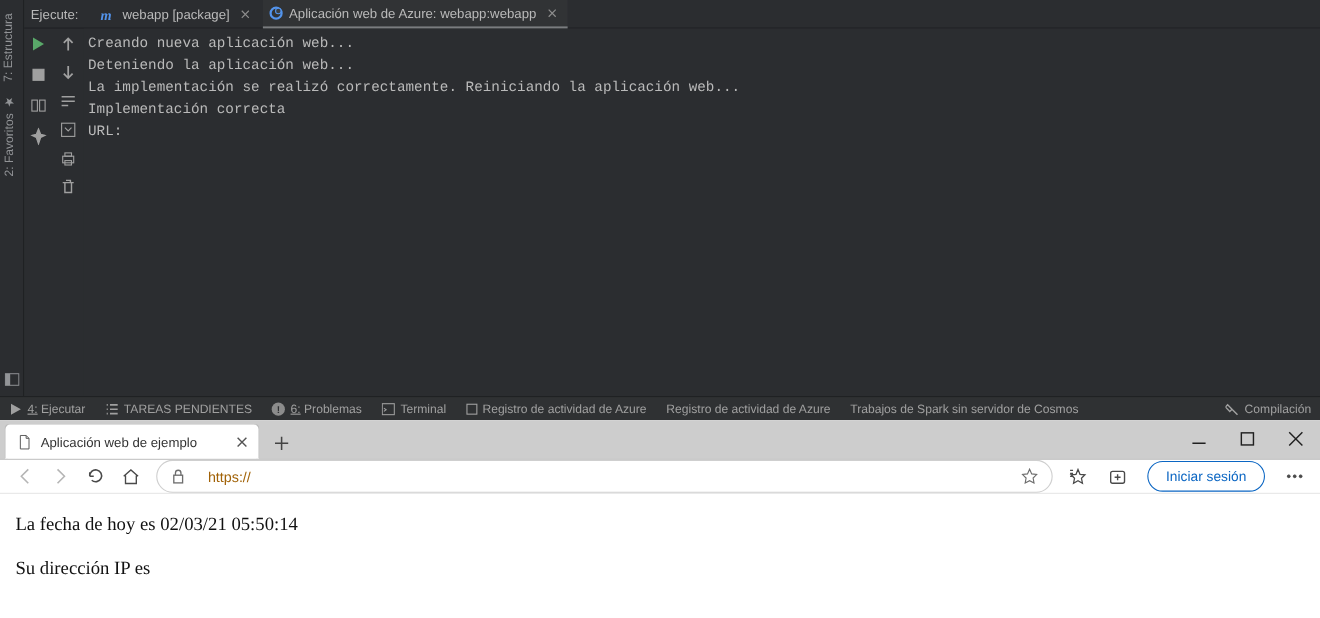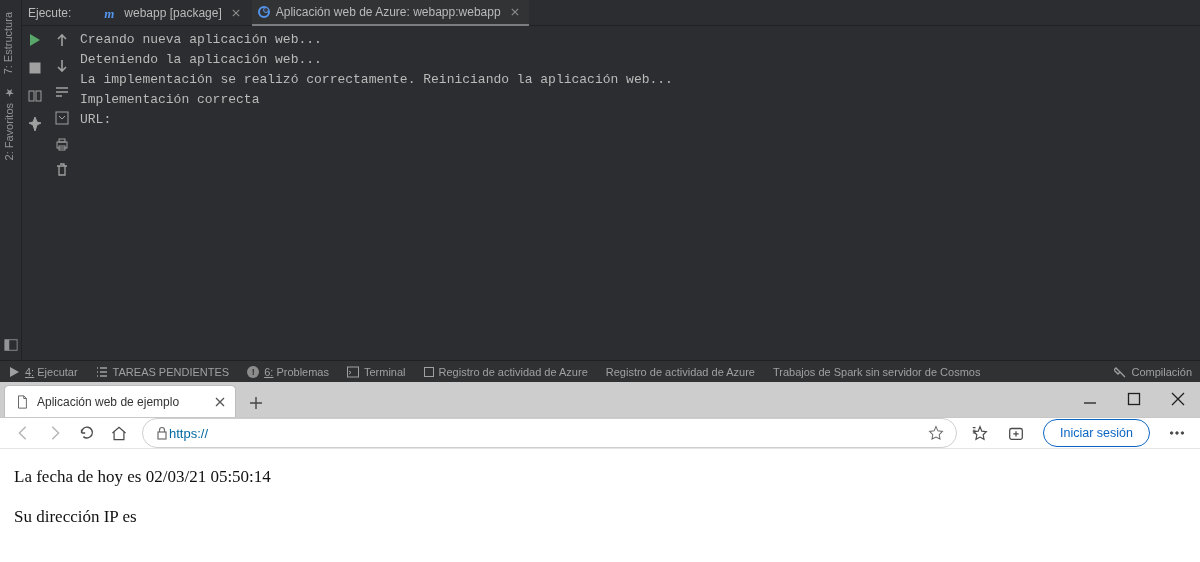--- a/index.html
+++ b/index.html
@@ -7,21 +7,21 @@
   body { display: flex; flex-direction: column; }
 
   .ide { background: #2b2d30; color: #bababa; height: 382px; display: flex; flex-direction: column; font-size: 12px; }
   .ide-body { display: flex; flex: 1; overflow: hidden; }
   .left-sidebar { width: 22px; background: #2b2d30; display: flex; flex-direction: column; justify-content: space-between; padding: 6px 0 4px; border-right: 1px solid #1f2123; }
   .side-item { writing-mode: vertical-rl; transform: rotate(180deg); font-size: 11px; color: #929497; padding: 6px 2px; cursor: pointer; display: flex; align-items: center; gap:4px; }
   .side-bottom-icon { width:14px; height:14px; margin: 0 auto 4px; fill:#929497; }
 
   .run-panel { flex:1; display:flex; flex-direction:column; background:#2b2d30; }
   .run-tabs { height:26px; display:flex; align-items:center; border-bottom:1px solid #1f2123; padding:0 6px; gap:2px; }
-  .run-label { color:#bababa; margin-right:25px; font-size:12px; }
+  .run-label { color:#bababa; margin-right:12px; font-size:12px; }
   .tab { display:flex; align-items:center; height:26px; padding:0 10px 0 6px; gap:6px; color:#bababa; font-size:12px; cursor:pointer; border-top:1px solid transparent; }
   .tab.active { background:#313335; border-bottom:2px solid #7a7c7f;align-items:center; }
   .tab .close { width:8px; height:8px; fill:#8c8c8c; margin-left:4px; }
   .tab-icon { width:14px; height:14px; display:inline-block; }
   .mvn-icon { color:#5394ec; font-weight:bold; font-style:italic; font-family: Georgia, serif; font-size:13px; }
   .azure-ring { width:12px; height:12px; border:2px solid #5394ec; border-radius:50%; position:relative; display:inline-block; }
   .azure-ring::after { content:""; position:absolute; width:4px; height:4px; background:#3c3f41; border:1.5px solid #5394ec; border-radius:50%; top:-1px; right:-1px; }
 
   .run-body { flex:1; display:flex; }
   .tool-col { width:26px; display:flex; flex-direction:column; align-items:center; padding-top:6px; gap:12px; }
@@ -46,21 +46,21 @@
   .browser-tab { height:32px; background:#fff; border:1px solid #bcbcbc; border-bottom:none; border-radius:5px 5px 0 0; display:flex; align-items:center; padding:0 10px 0 10px; margin-left:4px; gap:8px; font-size:12px; color:#333; cursor:pointer; }
   .bt-ic { width:14px; height:14px; fill:none; stroke:#555; }
   .bt-close { width:10px; height:10px; stroke:#555; margin-left:28px; cursor:pointer; }
   .new-tab { width:28px; height:28px; display:flex; align-items:center; justify-content:center; margin-left:6px; cursor:pointer; }
   .new-tab svg { width:14px; height:14px; stroke:#444; }
   .win-right { margin-left:auto; display:flex; align-items:center; height:36px; padding-right:14px; gap:28px; }
 
   .addr-bar { height:40px; background:#fff; display:flex; align-items:center; padding:0 14px; gap:14px; border-bottom:1px solid #e5e5e5; }
   .nav-ic { width:18px; height:18px; stroke:#4a4a4a; fill:none; cursor:pointer; }
   .nav-ic.disabled { stroke:#b5b5b5; }
-  .url-box { flex:1; height:30px; border:1px solid #cfcfcf; border-radius:18px; display:flex; align-items:center; padding:0 12px; gap:0; font-size:13px; color:#0369a1; }
+  .url-box { flex:1; height:30px; border:1px solid #cfcfcf; border-radius:18px; display:flex; align-items:center; padding:0 12px; gap:20px; font-size:13px; color:#a16207; }
   .lock-ic { width:14px; height:14px; stroke:#6d6d6d; fill:none; }
   .right-icons { display:flex; align-items:center; gap:18px; }
   .btn-login { height:28px; border:1.5px solid #0b66c3; border-radius:15px; color:#0b66c3; background:#fff; padding:0 16px; font-size:12.5px; cursor:pointer; }
 
   .page { flex:1; background:#fff; padding:18px 14px; font-family: "Times New Roman", serif; font-size:17px; color:#111; }
   .page p { margin-bottom:20px; }
 </style>
 </head>
 <body>
 

